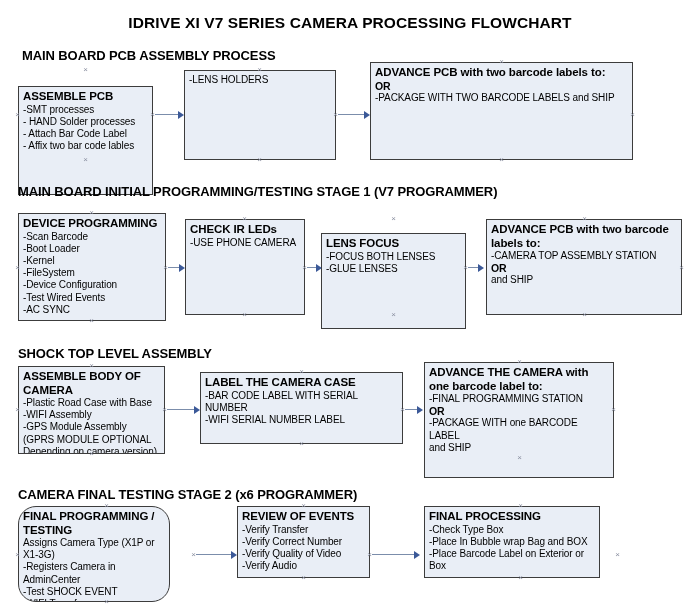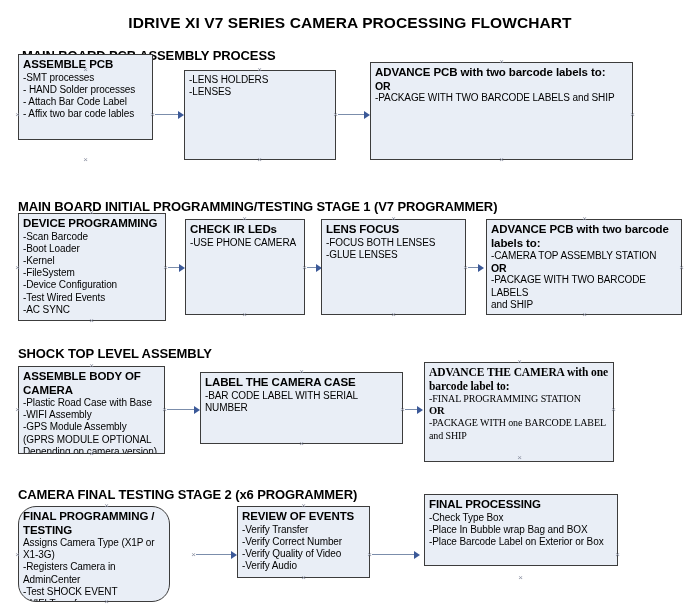--- a/index.html
+++ b/index.html
@@ -90,56 +90,55 @@
     border-left: 6px solid #3b5998;
   }
 </style>
 </head>
 <body>
 
 <div id="page-title">IDRIVE XI V7 SERIES CAMERA PROCESSING FLOWCHART</div>
 
 <div class="section-heading" style="left:4px; top:48px;padding-left:18px;">MAIN BOARD PCB ASSEMBLY PROCESS</div>
 
-<div class="node" style="left:18px; top:54px; width:135px; height:86px;">
+<div class="node" style="left:18px; top:86px; width:135px; height:109px;">
   <span class="node-title">ASSEMBLE PCB</span>
   <span class="node-line">-SMT processes</span>
   <span class="node-line">- HAND Solder processes</span>
   <span class="node-line">- Attach Bar Code Label</span>
   <span class="node-line">- Affix two bar code lables</span>
 </div>
 <div class="handle" style="left:82px; top:66px;"></div>
 <div class="handle" style="left:82px; top:156px;"></div>
 <div class="handle" style="left:14px; top:111px;"></div>
 <div class="handle" style="left:149px; top:111px;"></div>
 
 <div class="connector" style="left:155px; top:114px; width:25px;"></div>
 <div class="arrowhead" style="left:178px; top:111px;"></div>
 
 <div class="node" style="left:184px; top:70px; width:152px; height:90px;">
   <span class="node-line">-LENS HOLDERS</span>
-  <span class="node-line">-LENSES</span>
 </div>
 <div class="handle" style="left:256px; top:66px;"></div>
 <div class="handle" style="left:256px; top:156px;"></div>
 <div class="handle" style="left:332px; top:111px;"></div>
 
 <div class="connector" style="left:338px; top:114px; width:28px;"></div>
 <div class="arrowhead" style="left:364px; top:111px;"></div>
 
 <div class="node" style="left:370px; top:62px; width:263px; height:98px;">
   <span class="node-title">ADVANCE PCB with two barcode labels to:</span>
   <span class="node-line bold">OR</span>
   <span class="node-line">-PACKAGE WITH TWO BARCODE LABELS and SHIP</span>
 </div>
 <div class="handle" style="left:498px; top:58px;"></div>
 <div class="handle" style="left:498px; top:156px;"></div>
 <div class="handle" style="left:629px; top:111px;"></div>
 
-<div class="section-heading" style="left:18px; top:199px;">MAIN BOARD INITIAL PROGRAMMING/TESTING STAGE 1 (V7 PROGRAMMER)</div>
+<div class="section-heading" style="left:18px; top:184px;">MAIN BOARD INITIAL PROGRAMMING/TESTING STAGE 1 (V7 PROGRAMMER)</div>
 
 <div class="node" style="left:18px; top:213px; width:148px; height:108px;">
   <span class="node-title">DEVICE PROGRAMMING</span>
   <span class="node-line">-Scan Barcode</span>
   <span class="node-line">-Boot Loader</span>
   <span class="node-line">-Kernel</span>
   <span class="node-line">-FileSystem</span>
   <span class="node-line">-Device Configuration</span>
   <span class="node-line">-Test Wired Events</span>
   <span class="node-line">-AC SYNC</span>
@@ -156,37 +155,36 @@
   <span class="node-title">CHECK IR LEDs</span>
   <span class="node-line">-USE PHONE CAMERA</span>
 </div>
 <div class="handle" style="left:241px; top:215px;"></div>
 <div class="handle" style="left:241px; top:311px;"></div>
 <div class="handle" style="left:301px; top:264px;"></div>
 
 <div class="connector" style="left:307px; top:267px; width:11px;"></div>
 <div class="arrowhead" style="left:316px; top:264px;"></div>
 
-<div class="node" style="left:321px; top:219px; width:145px; height:96px;">
+<div class="node" style="left:321px; top:233px; width:145px; height:96px;">
   <span class="node-title">LENS FOCUS</span>
   <span class="node-line">-FOCUS BOTH LENSES</span>
   <span class="node-line">-GLUE LENSES</span>
 </div>
 <div class="handle" style="left:390px; top:215px;"></div>
 <div class="handle" style="left:390px; top:311px;"></div>
 <div class="handle" style="left:462px; top:264px;"></div>
 
 <div class="connector" style="left:468px; top:267px; width:12px;"></div>
 <div class="arrowhead" style="left:478px; top:264px;"></div>
 
 <div class="node" style="left:486px; top:219px; width:196px; height:96px;">
   <span class="node-title">ADVANCE PCB with two barcode labels to:</span>
   <span class="node-line">-CAMERA TOP ASSEMBLY STATION</span>
   <span class="node-line bold">OR</span>
-  <span class="node-line">-PACKAGE WITH TWO BARCODE LABELS</span>
   <span class="node-line">and SHIP</span>
 </div>
 <div class="handle" style="left:581px; top:215px;"></div>
 <div class="handle" style="left:581px; top:311px;"></div>
 <div class="handle" style="left:678px; top:264px;"></div>
 
 <div class="section-heading" style="left:18px; top:346px;">SHOCK TOP LEVEL ASSEMBLY</div>
 
 <div class="node" style="left:18px; top:366px; width:147px; height:88px;">
   <span class="node-title">ASSEMBLE BODY OF CAMERA</span>
@@ -200,29 +198,30 @@
 <div class="handle" style="left:88px; top:450px;"></div>
 <div class="handle" style="left:14px; top:406px;"></div>
 <div class="handle" style="left:161px; top:406px;"></div>
 
 <div class="connector" style="left:167px; top:409px; width:29px;"></div>
 <div class="arrowhead" style="left:194px; top:406px;"></div>
 
 <div class="node" style="left:200px; top:372px; width:203px; height:72px;">
   <span class="node-title">LABEL THE CAMERA CASE</span>
   <span class="node-line">-BAR CODE LABEL WITH SERIAL NUMBER</span>
+  <span class="node-line">-WIFI SERIAL NUMBER LABEL</span>
 </div>
 <div class="handle" style="left:298px; top:368px;"></div>
 <div class="handle" style="left:298px; top:440px;"></div>
 <div class="handle" style="left:399px; top:406px;"></div>
 
 <div class="connector" style="left:405px; top:409px; width:14px;"></div>
 <div class="arrowhead" style="left:417px; top:406px;"></div>
 
-<div class="node" style="left:424px; top:362px; width:190px; height:100px;font-family:Liberation Serif, serif;">
+<div class="node" style="left:424px; top:362px; width:190px; height:116px;">
   <span class="node-title">ADVANCE THE CAMERA with one barcode label to:</span>
   <span class="node-line">-FINAL PROGRAMMING STATION</span>
   <span class="node-line bold">OR</span>
   <span class="node-line">-PACKAGE WITH one BARCODE LABEL</span>
   <span class="node-line">and SHIP</span>
 </div>
 <div class="handle" style="left:516px; top:358px;"></div>
 <div class="handle" style="left:516px; top:454px;"></div>
 <div class="handle" style="left:610px; top:406px;"></div>
 
@@ -251,21 +250,21 @@
   <span class="node-line">-Verify Quality of Video</span>
   <span class="node-line">-Verify Audio</span>
 </div>
 <div class="handle" style="left:300px; top:502px;"></div>
 <div class="handle" style="left:300px; top:574px;"></div>
 <div class="handle" style="left:366px; top:551px;"></div>
 
 <div class="connector" style="left:372px; top:554px; width:44px;"></div>
 <div class="arrowhead" style="left:414px; top:551px;"></div>
 
-<div class="node" style="left:424px; top:494px; width:194px; height:72px;">
+<div class="node" style="left:424px; top:506px; width:176px; height:72px;">
   <span class="node-title">FINAL PROCESSING</span>
   <span class="node-line"> -Check Type Box</span>
   <span class="node-line">-Place In Bubble wrap Bag and BOX</span>
   <span class="node-line">-Place Barcode Label on Exterior or Box</span>
 </div>
 <div class="handle" style="left:517px; top:502px;"></div>
 <div class="handle" style="left:517px; top:574px;"></div>
 <div class="handle" style="left:614px; top:551px;"></div>
 
 </body></html>

